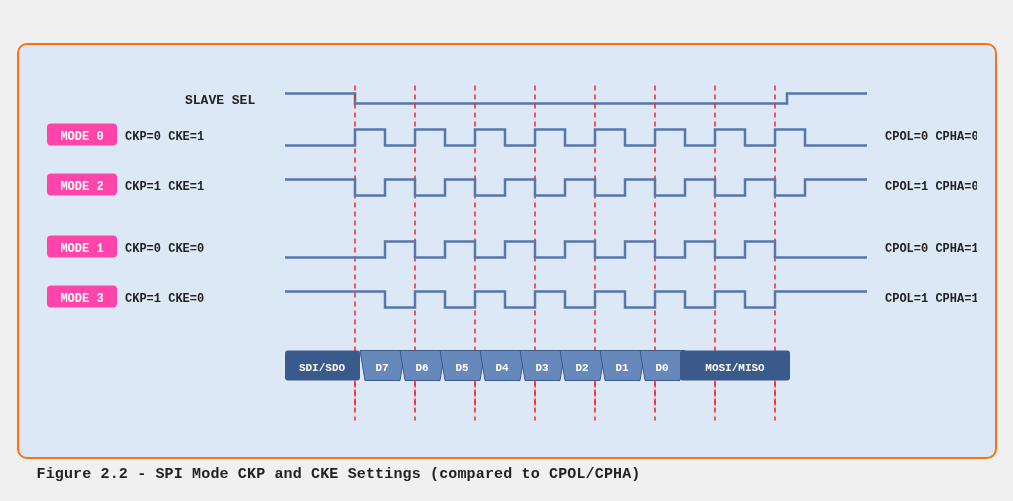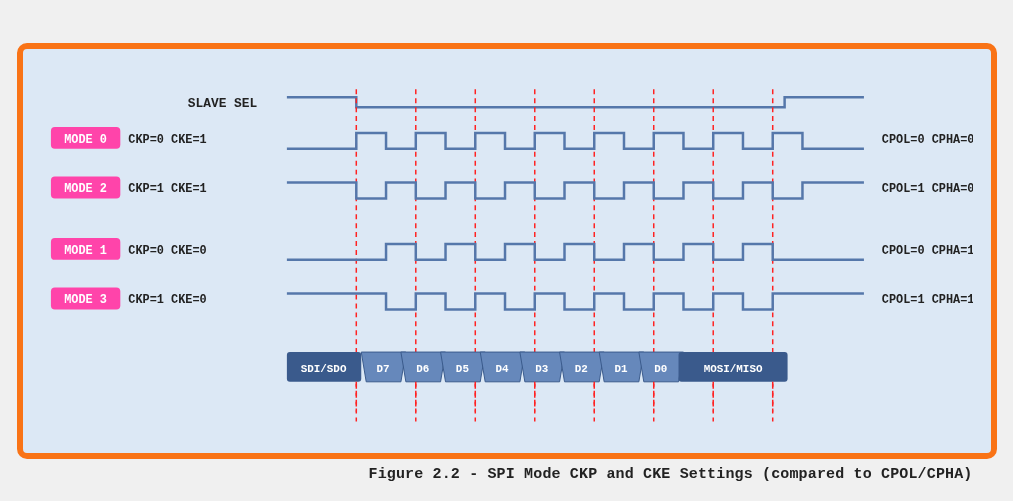--- a/index.html
+++ b/index.html
@@ -9,32 +9,32 @@
       background: #f0f0f0;
       display: flex;
       align-items: center;
       justify-content: center;
       font-family: 'Courier New', Courier, monospace;
     }
     .outer {
       width: 980px;
       height: 416px;
       background: #dce8f5;
-      border: 6px solid #f97316;
+      border: 2px solid #f97316;
       border-radius: 10px;
       padding: 18px 18px 14px 18px;
       display: flex;
       flex-direction: column;
     }
     .diagram-area {
       flex: 1;
       position: relative;
     }
     .caption {
-      text-align: right;
+      text-align: left;
       font-family: 'Courier New', Courier, monospace;
       font-size: 15px;
       font-weight: bold;
       color: #222;
       padding-top: 8px;
       padding-bottom: 4px;
       letter-spacing: 0.01em;
     }
   </style>
 </head>

